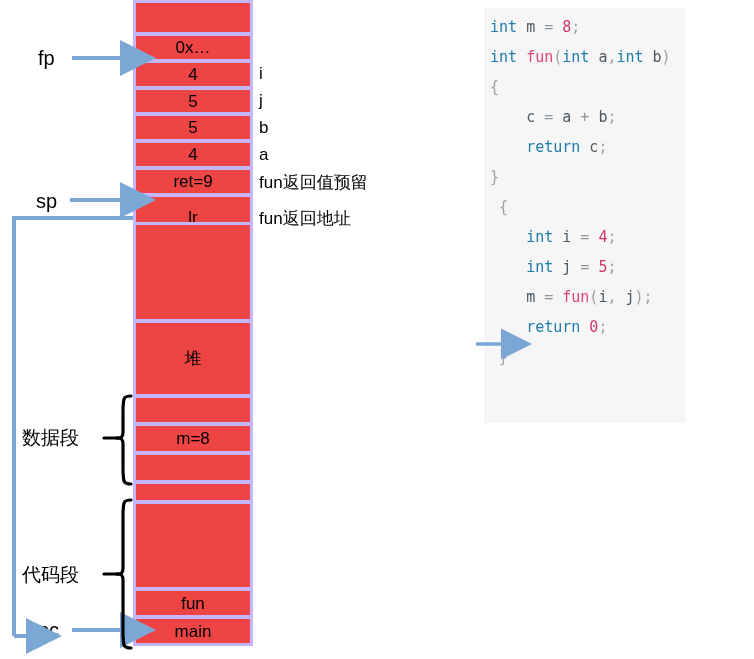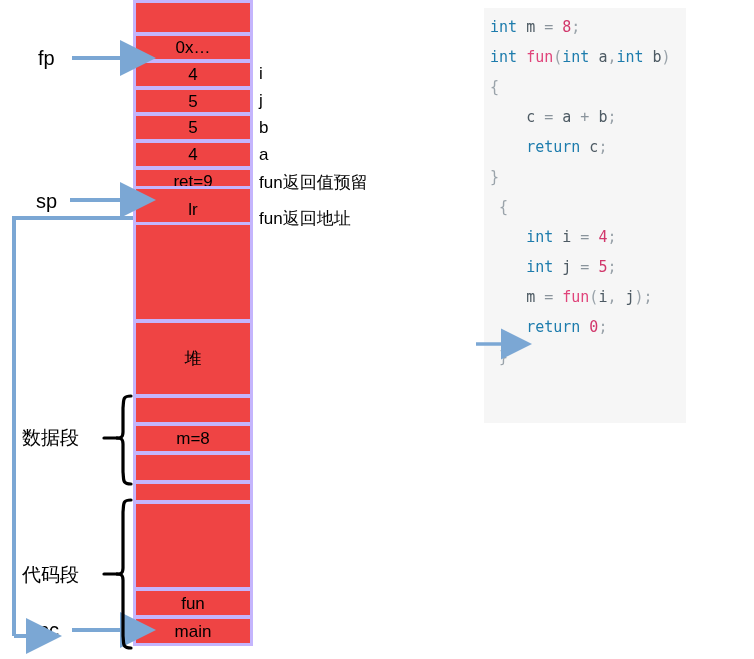--- a/index.html
+++ b/index.html
@@ -128,21 +128,21 @@
     </div>
   <div class="mem-cell" style="top:113px; height:29px;">
       <span>5</span>
     </div>
   <div class="mem-cell" style="top:140px; height:29px;">
       <span>4</span>
     </div>
   <div class="mem-cell" style="top:167px; height:29px;">
       <span>ret=9</span>
     </div>
-  <div class="mem-cell" style="top:186px; height:46px;align-items:center;">
+  <div class="mem-cell" style="top:194px; height:46px;align-items:center;">
       <span>lr</span>
     </div>
   <div class="mem-cell" style="top:222px; height:100px;">
       <span></span>
     </div>
   <div class="mem-cell tall" style="top:320px; height:77px;">
       <span>堆</span>
     </div>
   <div class="mem-cell" style="top:395px; height:30px;">
       <span></span>

